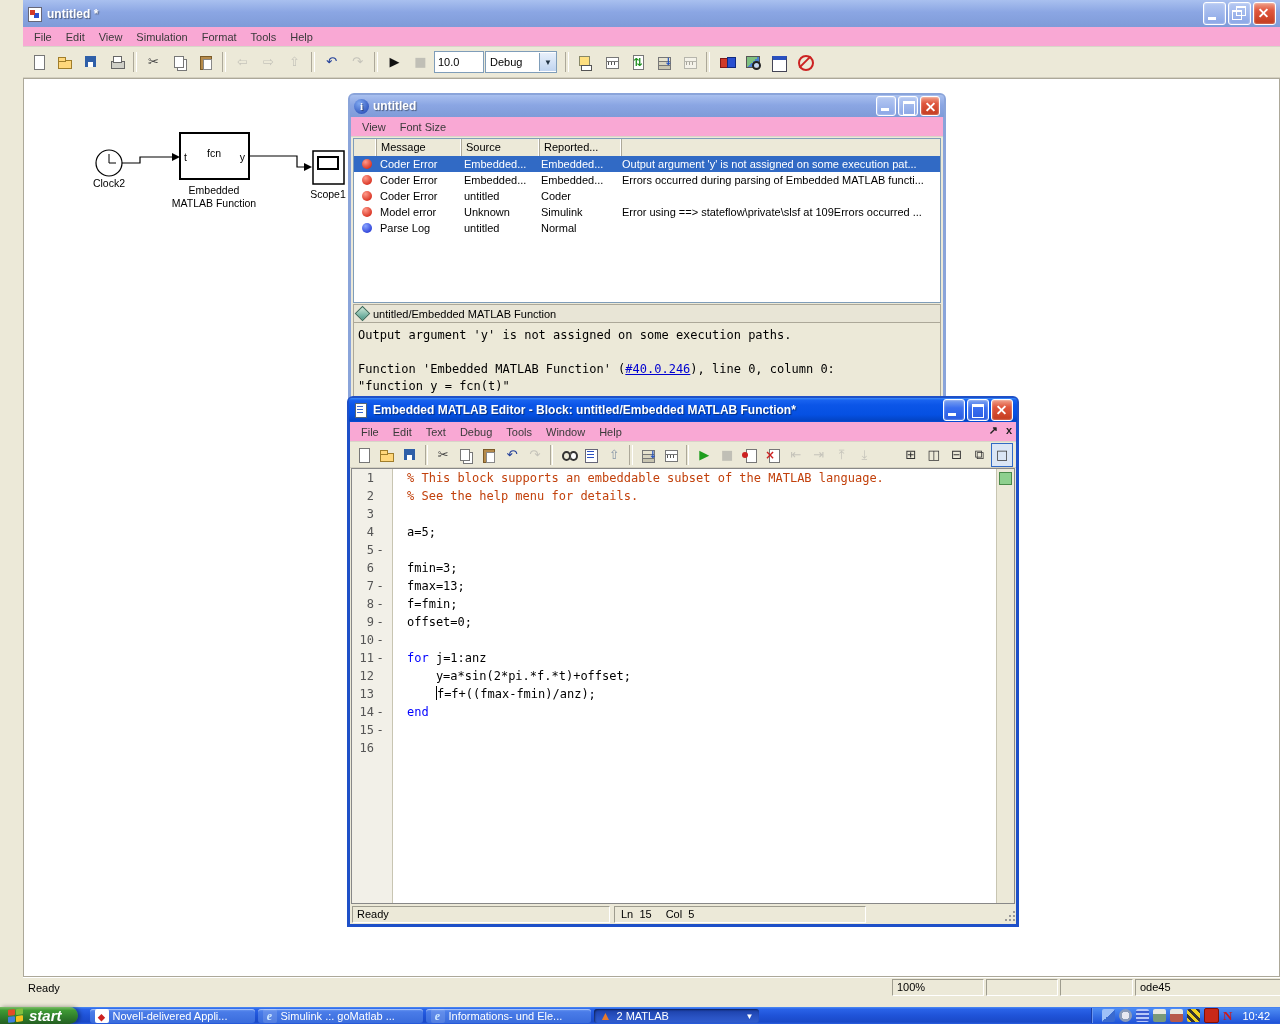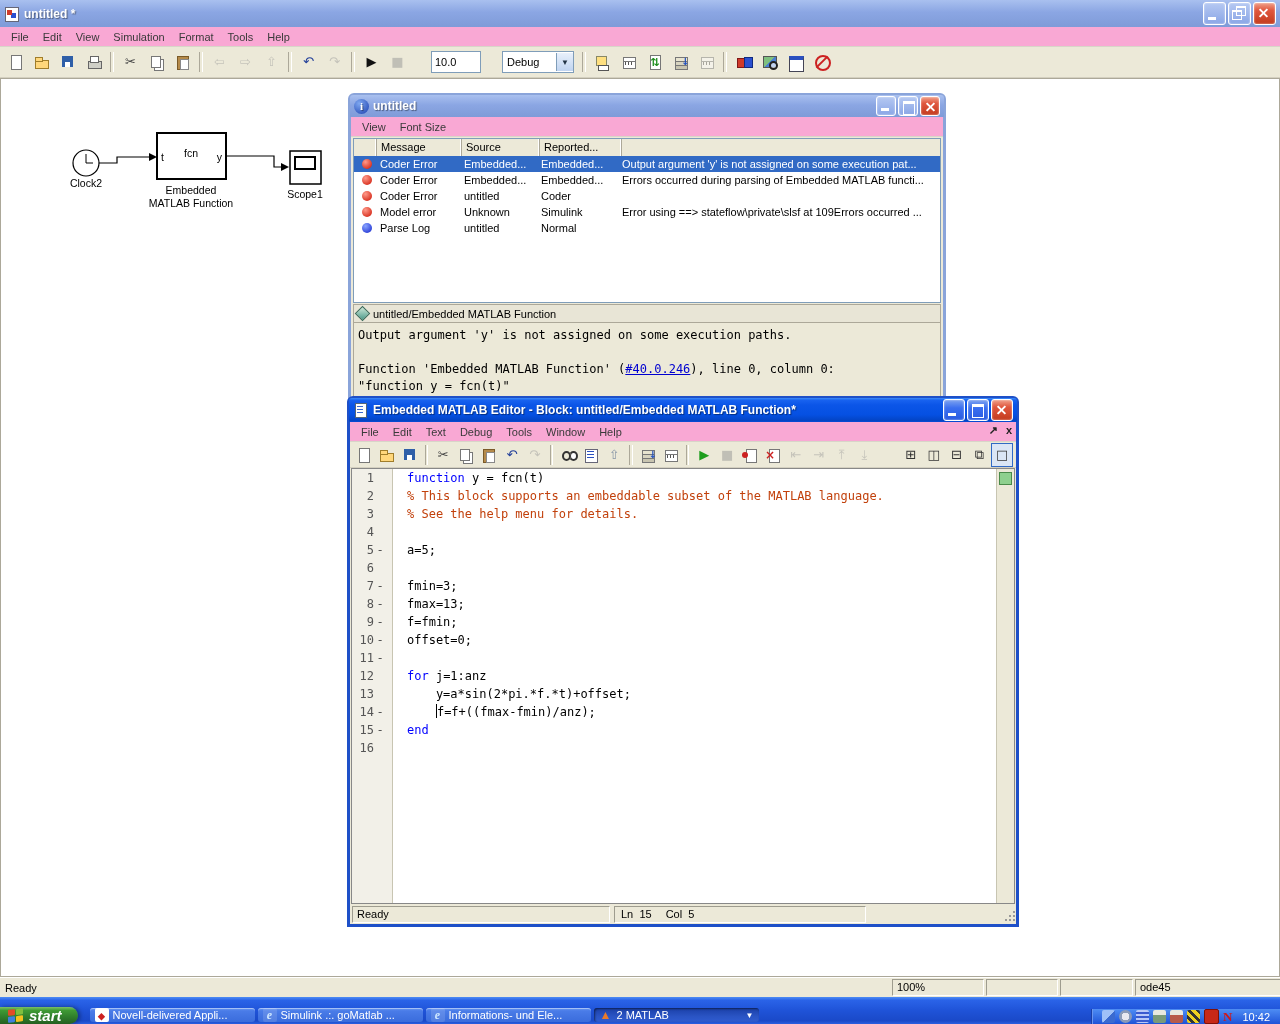--- a/index.html
+++ b/index.html
@@ -71,24 +71,24 @@
   .ic-bp-clear::after{content:"×";position:absolute;left:0px;top:0px;color:#c22;font-weight:bold;font-size:12px;}
   .ic-doc::before{content:"";position:absolute;left:2px;top:1px;width:10px;height:13px;background:#fff;border:1px solid #567;}
   .ic-doc::after{content:"";position:absolute;left:4px;top:4px;width:6px;height:7px;background:repeating-linear-gradient(#3a6ad0 0 1px,transparent 1px 3px);}
   .ic-simulink::before{content:"";position:absolute;left:1px;top:1px;width:12px;height:13px;background:#fff;border:1px solid #667;}
   .ic-simulink::after{content:"";position:absolute;left:3px;top:4px;width:5px;height:5px;background:#d03a2a;box-shadow:4px 3px 0 #2a50d0;}
   .ic-info{width:15px;height:15px;border-radius:50%;background:radial-gradient(circle at 35% 30%,#7fa8f0,#1a3fb0);color:#fff;
            font-weight:bold;font-size:11px;line-height:15px;text-align:center;font-family:"Liberation Serif",serif;}
   .ic-diamond{width:9px;height:9px;background:linear-gradient(135deg,#cfe8d8,#4a9a8a);border:1px solid #3a6a5a;transform:rotate(45deg);margin:0 5px 0 3px;}
 
   
-  #main-window{position:absolute;inset:0 0 27px 0;display:flex;flex-direction:column;background:#ece9d8;}
+  #main-window{position:absolute;inset:0 0 27px 0;display:flex;flex-direction:column;background:#ece9d8;padding-left:23px;}
   #main-window .titlebar{height:27px;}
   #main-toolbar{height:30px;border-bottom:1px solid #d4d0c0;}
-  #sim-time-input{width:42px;height:18px;border:1px solid #7f9db9;font-size:11px;padding:1px 3px;margin:0 20px;font-family:"Liberation Sans",sans-serif;}
+  #sim-time-input{width:42px;height:18px;border:1px solid #7f9db9;font-size:11px;padding:1px 3px;margin:0 0;font-family:"Liberation Sans",sans-serif;}
   .combo{display:flex;align-items:center;width:70px;height:20px;border:1px solid #7f9db9;background:#fff;margin-right:4px;}
   .combo .val{flex:1;padding-left:4px;}
   .combo .arrow{width:16px;height:18px;background:linear-gradient(180deg,#e8f0fb,#c0d4f0);border-left:1px solid #7f9db9;
                 display:flex;align-items:center;justify-content:center;color:#234;font-size:8px;}
   #canvas{flex:1;background:#fff;border:1px solid #aca899;position:relative;overflow:hidden;}
   #model-svg{position:absolute;left:58px;top:44px;}
   #model-svg text{font-family:"Liberation Sans",sans-serif;font-size:10.5px;}
 
   #main-statusbar{height:19px;display:flex;align-items:center;background:#ece9d8;border-top:1px solid #fff;}
   #main-statusbar .lbl{flex:1;padding-left:5px;}
@@ -133,21 +133,21 @@
   .kw{color:#0000ff;} .cm{color:#c2410c;} .pl{color:#000;}
   .caret{display:inline-block;width:0;border-left:1px solid #000;height:14px;vertical-align:-2px;}
   #msgbar{width:17px;flex:0 0 17px;background:#ece9d8;border-left:1px solid #c8c5b2;display:flex;justify-content:center;padding-top:3px;}
   #msgbar .sq{width:11px;height:11px;background:#8ed08e;border:1px solid #4a8a4a;}
   #editor-statusbar{height:18px;display:flex;align-items:center;padding:1px 2px;gap:2px;position:relative;}
   #editor-statusbar .p1{width:248px;} #editor-statusbar .p2{width:240px;display:flex;gap:14px;padding-left:6px;}
   .grip{position:absolute;right:1px;bottom:1px;width:12px;height:12px;
         background:radial-gradient(circle at 3px 9px,#999 1px,transparent 1.5px),radial-gradient(circle at 7px 9px,#999 1px,transparent 1.5px),radial-gradient(circle at 7px 5px,#999 1px,transparent 1.5px),radial-gradient(circle at 11px 9px,#999 1px,transparent 1.5px),radial-gradient(circle at 11px 5px,#999 1px,transparent 1.5px),radial-gradient(circle at 11px 1px,#999 1px,transparent 1.5px);}
 
   
-  #taskbar{position:absolute;left:0;right:0;bottom:0;height:27px;z-index:50;display:flex;align-items:flex-end;
+  #taskbar{position:absolute;left:0;right:0;bottom:0;height:17px;z-index:50;display:flex;align-items:center;
            background:linear-gradient(180deg,#4e8df4 0%,#2a63e8 12%,#1f53d8 50%,#1a49c8 88%,#2a5fe0 100%);}
   #start-button{display:flex;align-items:center;gap:5px;padding:0 16px 0 8px;color:#fff;font-style:italic;font-weight:bold;
                 font-size:15px;border-radius:0 10px 10px 0;margin-right:12px;
                 background:linear-gradient(180deg,#7cbf68 0%,#3f9a34 20%,#2f7d2b 60%,#245f21 100%);box-shadow:2px 0 4px rgba(0,0,0,.4);}
   .winflag{width:16px;height:14px;display:grid;grid-template-columns:7px 7px;grid-template-rows:6px 6px;gap:1px;transform:skewY(-6deg);}
   .winflag i{border-radius:1px;} .winflag i:nth-child(1){background:#e34b28;} .winflag i:nth-child(2){background:#7fbf3f;}
   .winflag i:nth-child(3){background:#3f7fdf;} .winflag i:nth-child(4){background:#f4c21f;}
   .task{width:155px;margin:3px 3px 2px 0;border-radius:3px;display:flex;align-items:center;gap:4px;padding:0 5px;color:#fff;
         background:linear-gradient(180deg,#6f9bf2 0%,#4a7ce8 20%,#3a6cdc 100%);box-shadow:inset 0 1px 0 rgba(255,255,255,.4);white-space:nowrap;overflow:hidden;}
   .task.active{background:linear-gradient(180deg,#1a3fa8 0%,#2a54c4 60%,#2f5cd0 100%);box-shadow:inset 1px 1px 2px rgba(0,0,0,.5);}
@@ -561,21 +561,20 @@
         <div class="gut-line">
           <span class="n">15</span>
           <span class="m">-</span>
         </div>
         <div class="gut-line">
           <span class="n">16</span>
           <span class="m"></span>
         </div>
       </div>
     <div id="code-rows">
-        <div class="code-line"><span class="kw">function</span><span class="pl"> y = fcn(t)</span></div>
         <div class="code-line"><span class="cm">% This block supports an embeddable subset of the MATLAB language.</span></div>
         <div class="code-line"><span class="cm">% See the help menu for details.</span></div>
         <div class="code-line"></div>
         <div class="code-line"><span class="pl">a=5;</span></div>
         <div class="code-line"></div>
         <div class="code-line"><span class="pl">fmin=3;</span></div>
         <div class="code-line"><span class="pl">fmax=13;</span></div>
         <div class="code-line"><span class="pl">f=fmin;</span></div>
         <div class="code-line"><span class="pl">offset=0;</span></div>
         <div class="code-line"></div>

